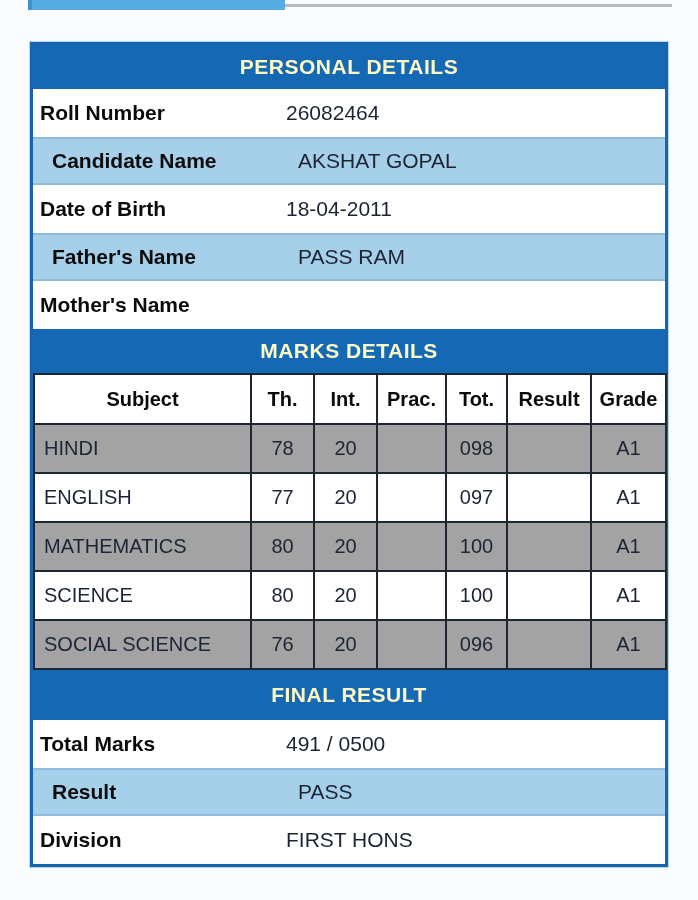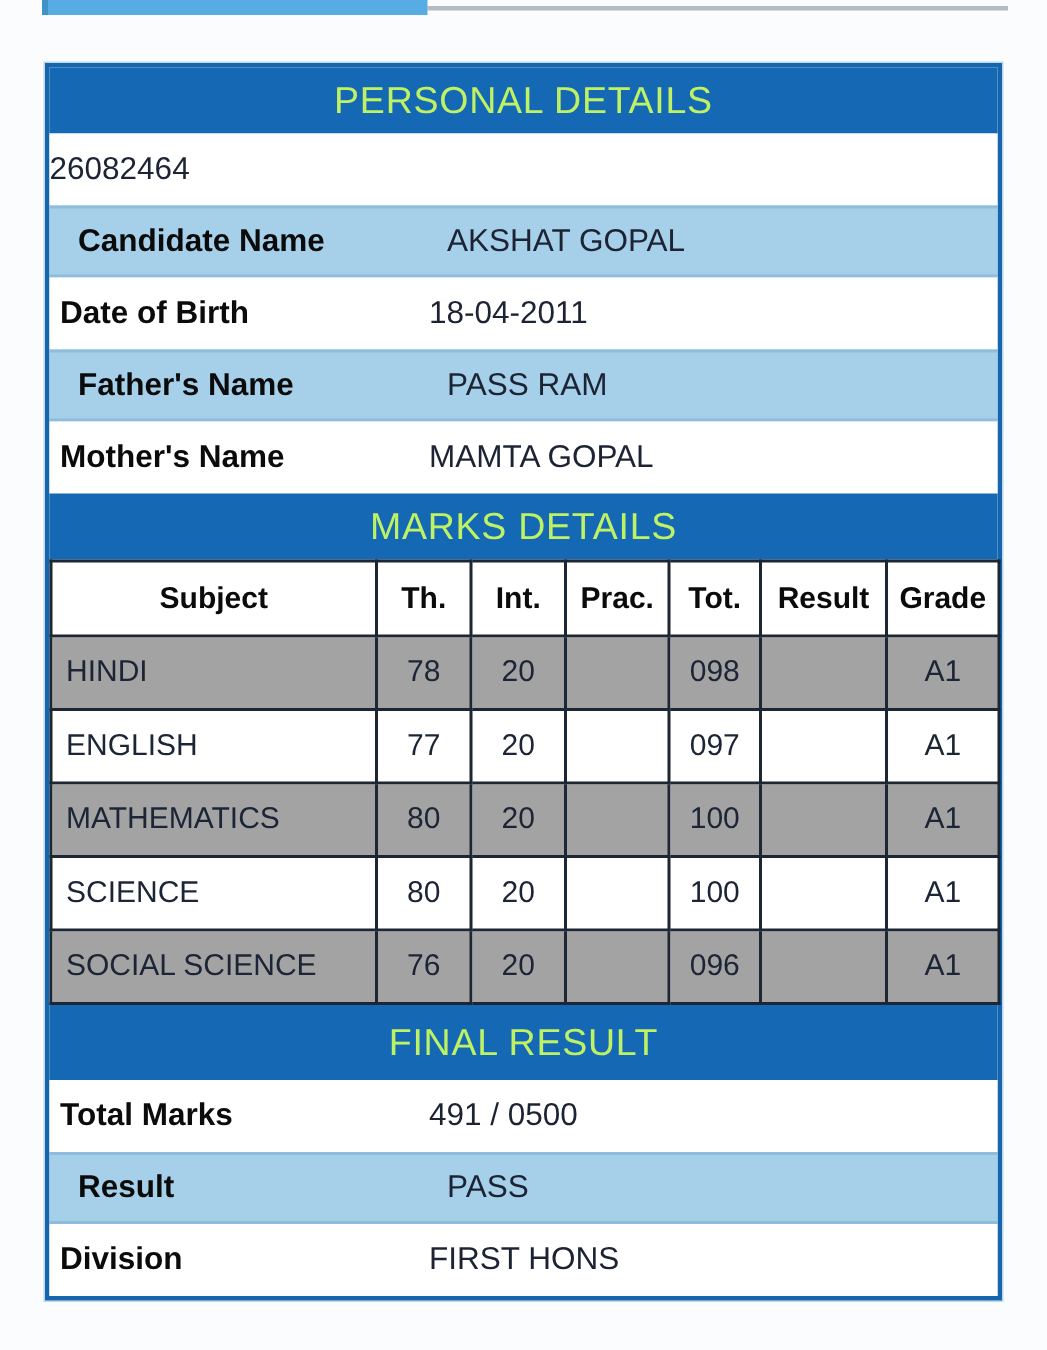--- a/index.html
+++ b/index.html
@@ -23,23 +23,23 @@
   
   .card {
     position: absolute; left: 30px; top: 42px; width: 638px;
     border: 3px solid #1766ad;
     background: #ffffff;
     box-shadow: 0 0 0 1px #b9d8ec;
     display: flex; flex-direction: column;
   }
   .band {
     background: #1468b4;
-    color: #bef264;
-    font-weight: normal;
-    font-size: 25px;
+    color: #fef9c3;
+    font-weight: bold;
+    font-size: 21px;
     letter-spacing: 0.5px;
     display: flex; align-items: center; justify-content: center;
     height: 44px;
     flex: none;
   }
   .band.tall { height: 50px; }
   
   .kv-row {
     display: flex; align-items: center;
     height: 48px; flex: none;
@@ -86,37 +86,37 @@
 <body>
 
 <div class="progress-track"></div>
 <div class="progress-fill"></div>
 
 <div class="card">
 
   <div class="band">PERSONAL DETAILS</div>
 
   <div class="kv-row white">
+    <div class="kv-label">Roll Number</div>
     <div class="kv-value">26082464</div>
   </div>
   <div class="kv-row blue">
     <div class="kv-label">Candidate Name</div>
     <div class="kv-value">AKSHAT GOPAL</div>
   </div>
   <div class="kv-row white">
     <div class="kv-label">Date of Birth</div>
     <div class="kv-value">18-04-2011</div>
   </div>
   <div class="kv-row blue">
     <div class="kv-label">Father's Name</div>
     <div class="kv-value">PASS RAM</div>
   </div>
   <div class="kv-row white">
     <div class="kv-label">Mother's Name</div>
-    <div class="kv-value">MAMTA GOPAL</div>
   </div>
 
   <div class="band">MARKS DETAILS</div>
 
   <table class="marks">
     <colgroup>
       <col class="col-subject">
         <col class="col-th">
         <col class="col-int">
         <col class="col-prac">

